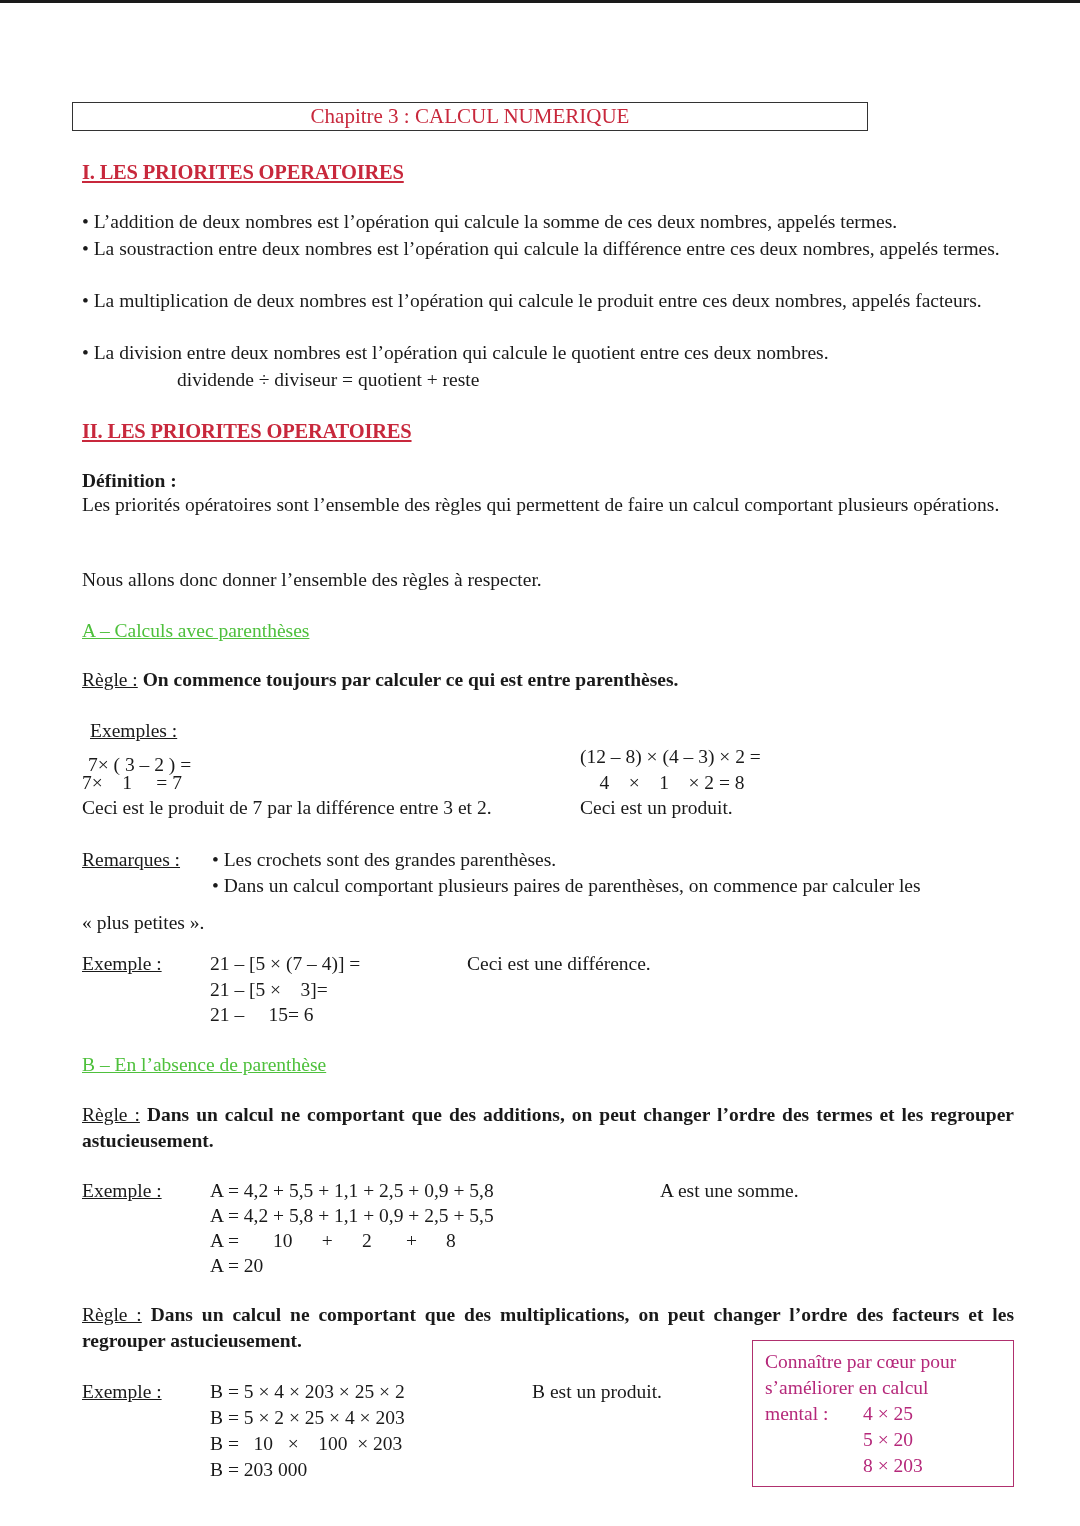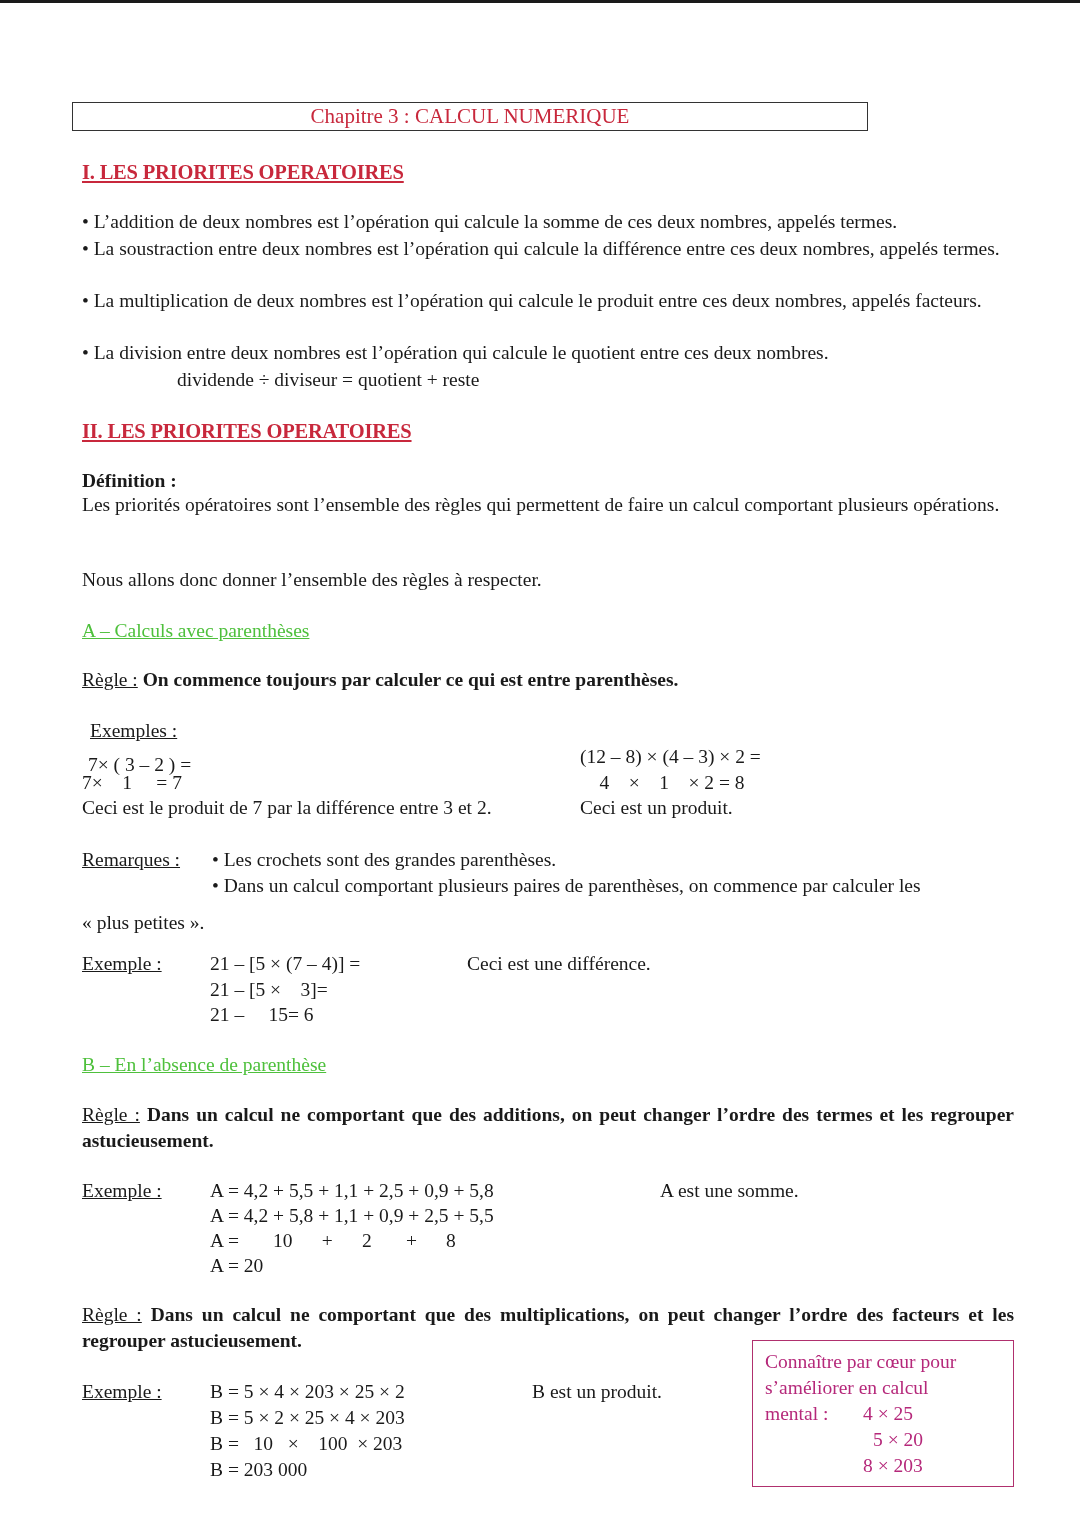--- a/index.html
+++ b/index.html
@@ -97,15 +97,15 @@
 <div class="abs pre" style="left:210px; top:1405px;">B = 5 × 2 × 25 × 4 × 203</div>
 <div class="abs pre" style="left:210px; top:1431px;">B =   10   ×    100  × 203</div>
 <div class="abs pre" style="left:210px; top:1457px;">B = 203 000</div>
 <div class="abs" style="left:532px; top:1379px;">B est un produit.</div>
 
 <div class="pink-box">
   <div class="l" style="left:12px; top:8px;">Connaître par cœur pour</div>
   <div class="l" style="left:12px; top:34px;">s’améliorer en calcul</div>
   <div class="l" style="left:12px; top:60px;">mental :</div>
   <div class="l" style="left:110px; top:60px;">4 × 25</div>
-  <div class="l" style="left:120px; top:86px;">5 × 20</div>
+  <div class="l" style="left:110px; top:86px;">5 × 20</div>
   <div class="l" style="left:110px; top:112px;">8 × 203</div>
 </div>
 
 </body></html>

